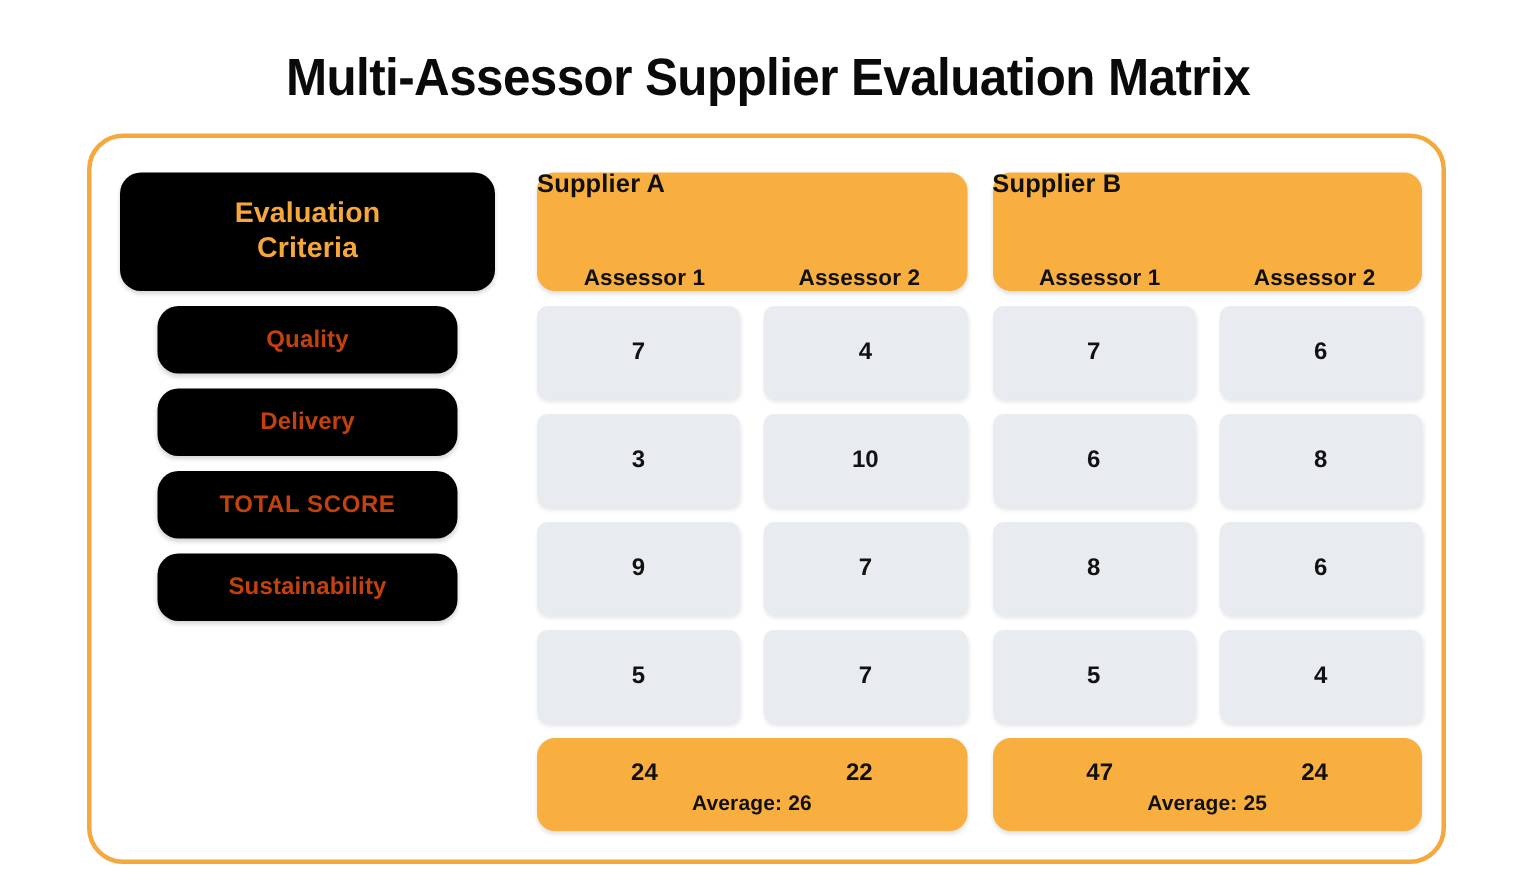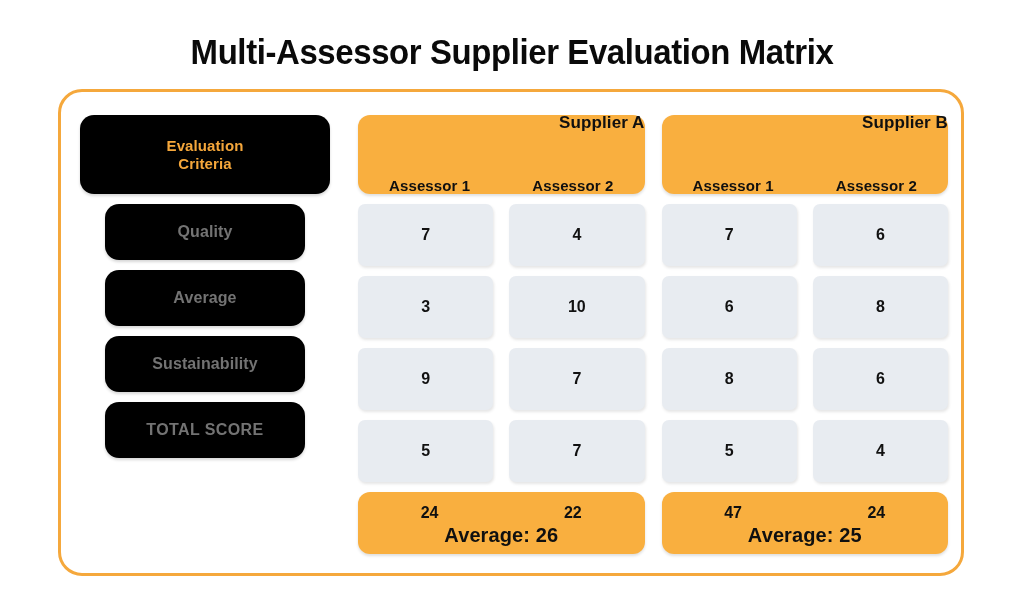--- a/index.html
+++ b/index.html
@@ -70,32 +70,32 @@
 
   .criteria-head {
     background: #000000;
     color: #F5A73B;
     border-radius: 14px;
     height: 79px;
     display: flex;
     align-items: center;
     justify-content: center;
     text-align: center;
-    font-size: 15px;
+    font-size: 19px;
     font-weight: bold;
     line-height: 1.18;
     letter-spacing: 0.1px;
     box-shadow: 0 2px 3px rgba(0,0,0,0.16);
   }
 
   .criteria-cell {
     background: #000000;
-    color: #737373;
+    color: #c2410c;
     border-radius: 14px;
-    height: 56px;
+    height: 45px;
     width: 200px;
     margin: 0 auto;
     display: flex;
     align-items: center;
     justify-content: center;
     text-align: center;
     font-size: 16px;
     font-weight: bold;
     letter-spacing: 0.1px;
     box-shadow: 0 2px 3px rgba(0,0,0,0.16);
@@ -127,27 +127,26 @@
     height: 79px;
     box-sizing: border-box;
     display: flex;
     flex-direction: column;
     justify-content: center;
     padding-bottom: 2px;
     box-shadow: 0 2px 3px rgba(0,0,0,0.13);
   }
 
   .supplier-name {
-    text-align: right;
+    text-align: left;
     font-size: 17px;
     font-weight: bold;
     color: #101010;
     margin-bottom: 13px;
     letter-spacing: 0.1px;
-    margin-left: 16px;
   }
 
   .assessor-row {
     display: flex;
     margin-top: 31px;
   }
 
   .assessor-label {
     flex: 1;
     text-align: center;
@@ -198,21 +197,21 @@
   .total-value {
     flex: 1;
     text-align: center;
     font-size: 16px;
     font-weight: bold;
     color: #101010;
   }
 
   .total-average {
     text-align: center;
-    font-size: 20px;
+    font-size: 14px;
     font-weight: bold;
     color: #101010;
     letter-spacing: 0.1px;
   }
 </style>
 </head>
 <body>
 
 <div class="page">
 
@@ -222,23 +221,23 @@
     <div class="matrix-inner">
 
       <div class="criteria-col">
         <div class="criteria-head">
           <div>
             <div>Evaluation</div>
             <div>Criteria</div>
           </div>
         </div>
         <div class="criteria-cell">Quality</div>
-        <div class="criteria-cell">Average</div>
+        <div class="criteria-cell">Delivery</div>
+        <div class="criteria-cell total">TOTAL SCORE</div>
         <div class="criteria-cell">Sustainability</div>
-        <div class="criteria-cell total">TOTAL SCORE</div>
       </div>
 
       <div class="suppliers">
 
         <div class="supplier-group">
           <div class="supplier-head">
             <div class="supplier-name">Supplier A</div>
             <div class="assessor-row">
               <div class="assessor-label">Assessor 1</div>
               <div class="assessor-label">Assessor 2</div>

